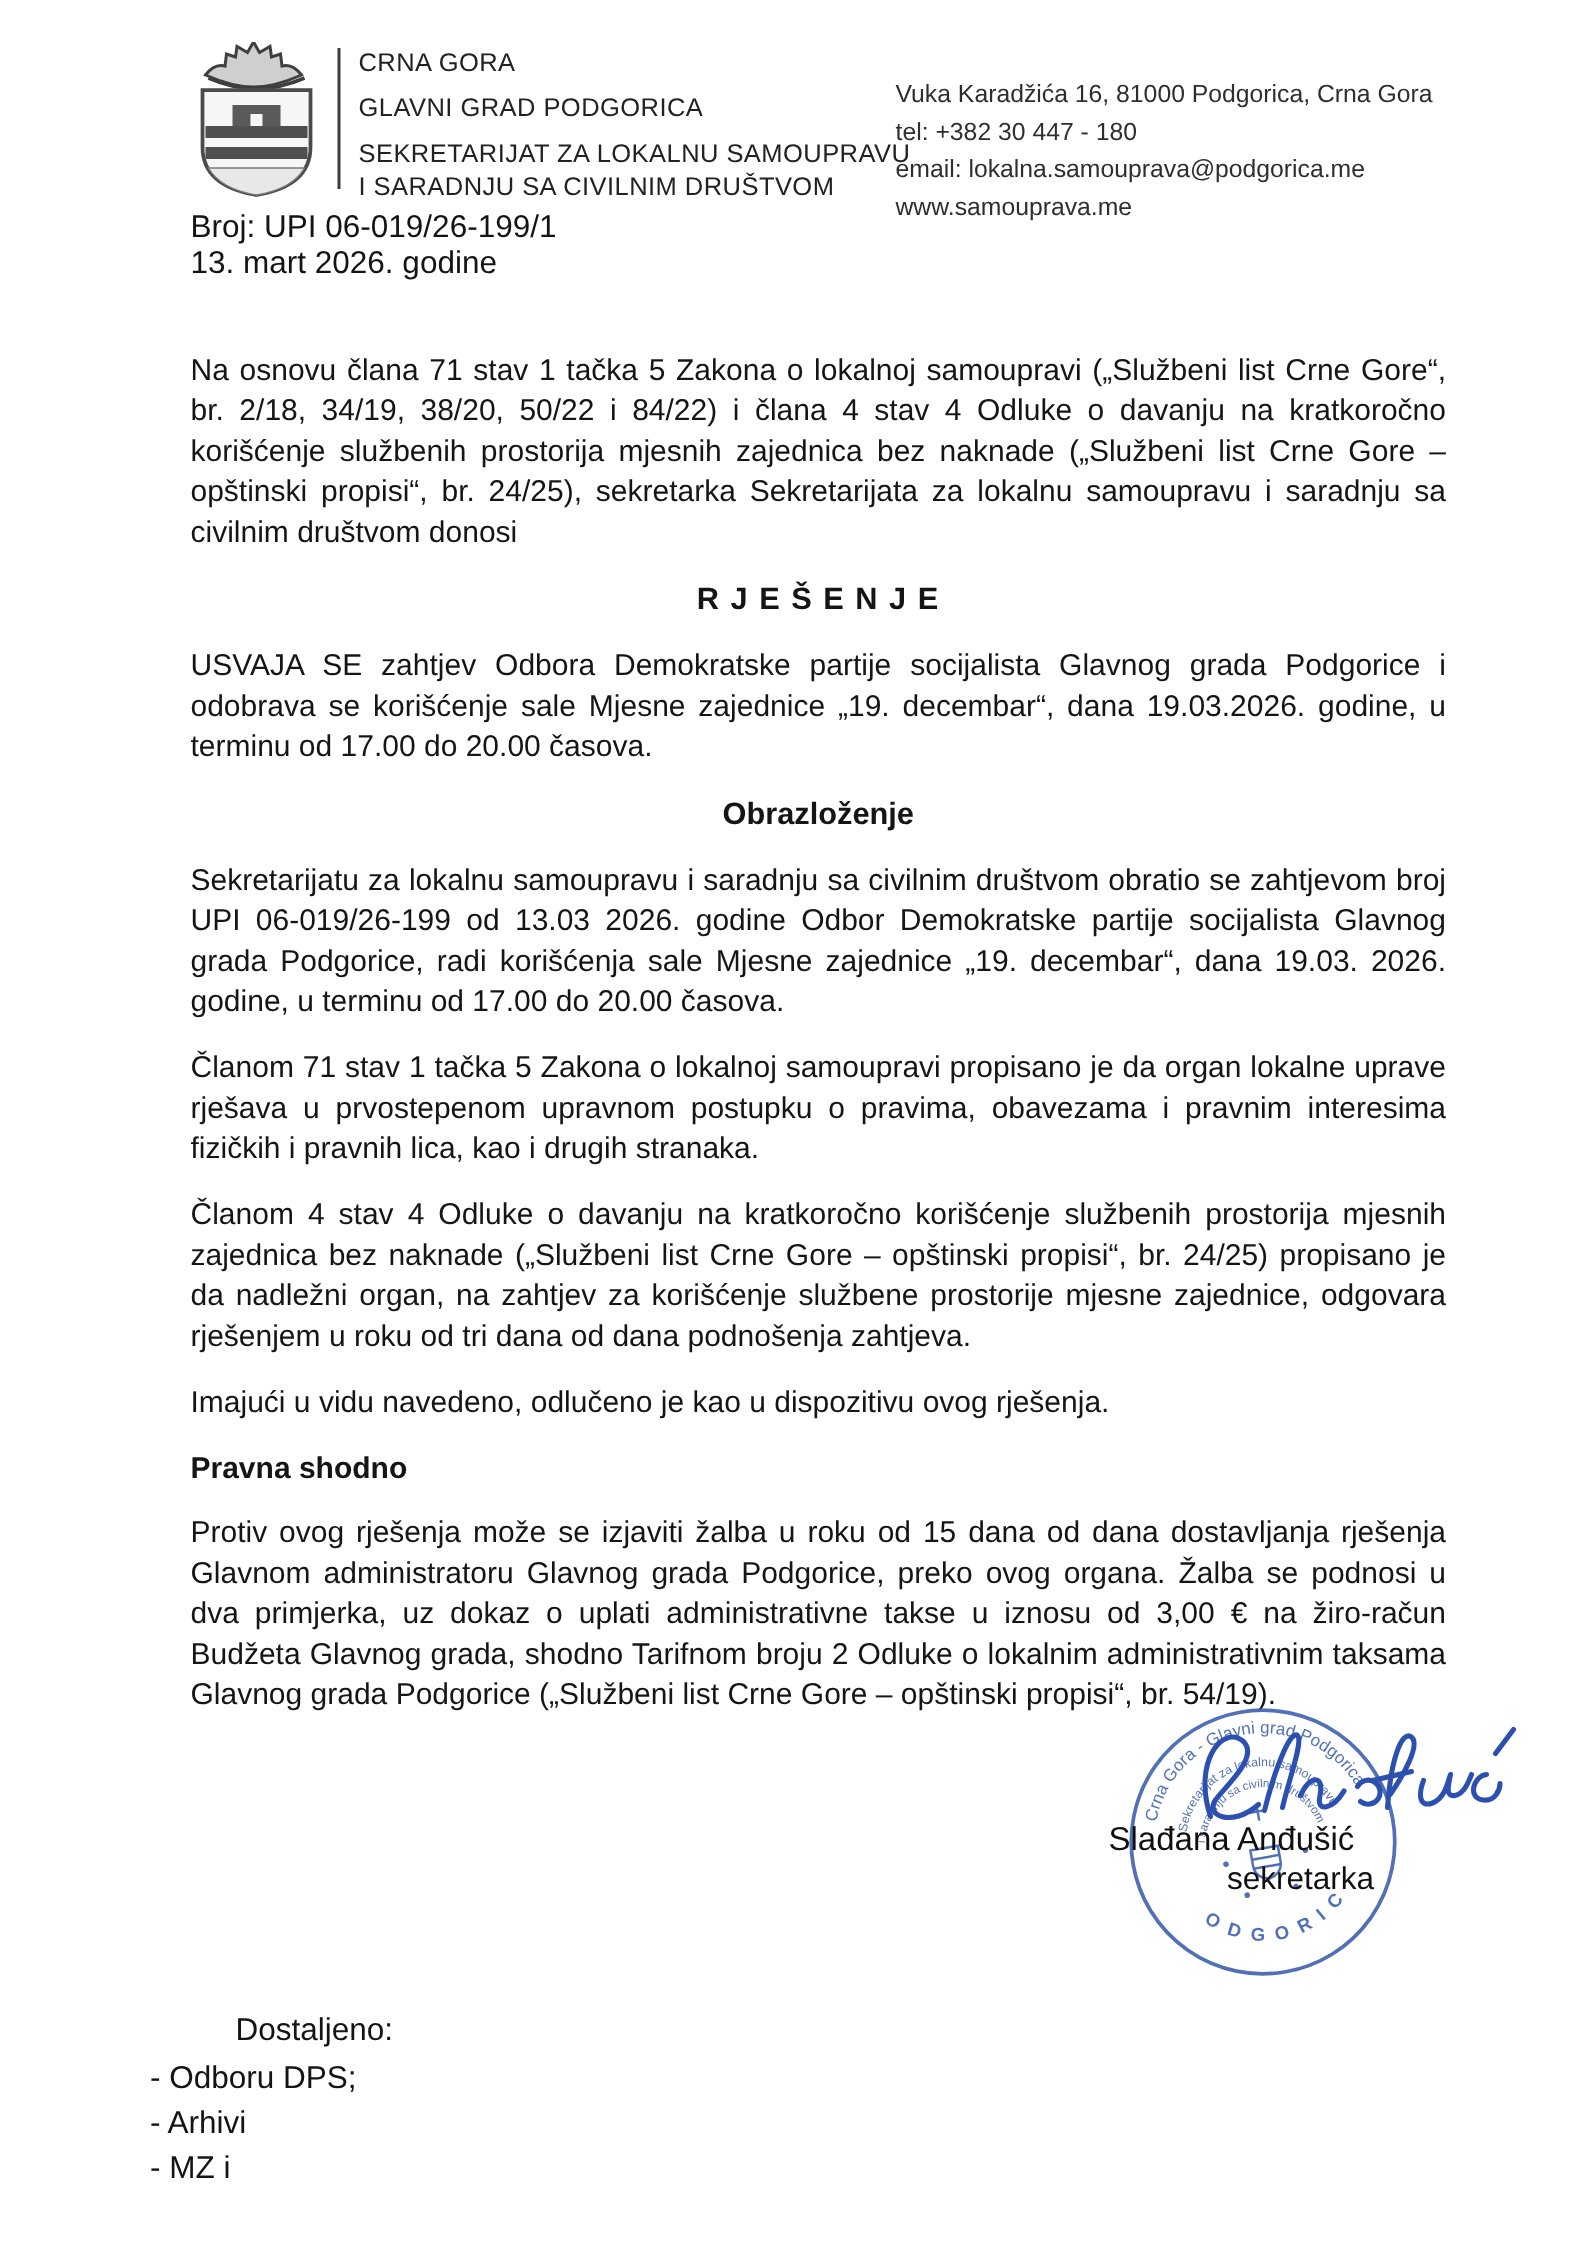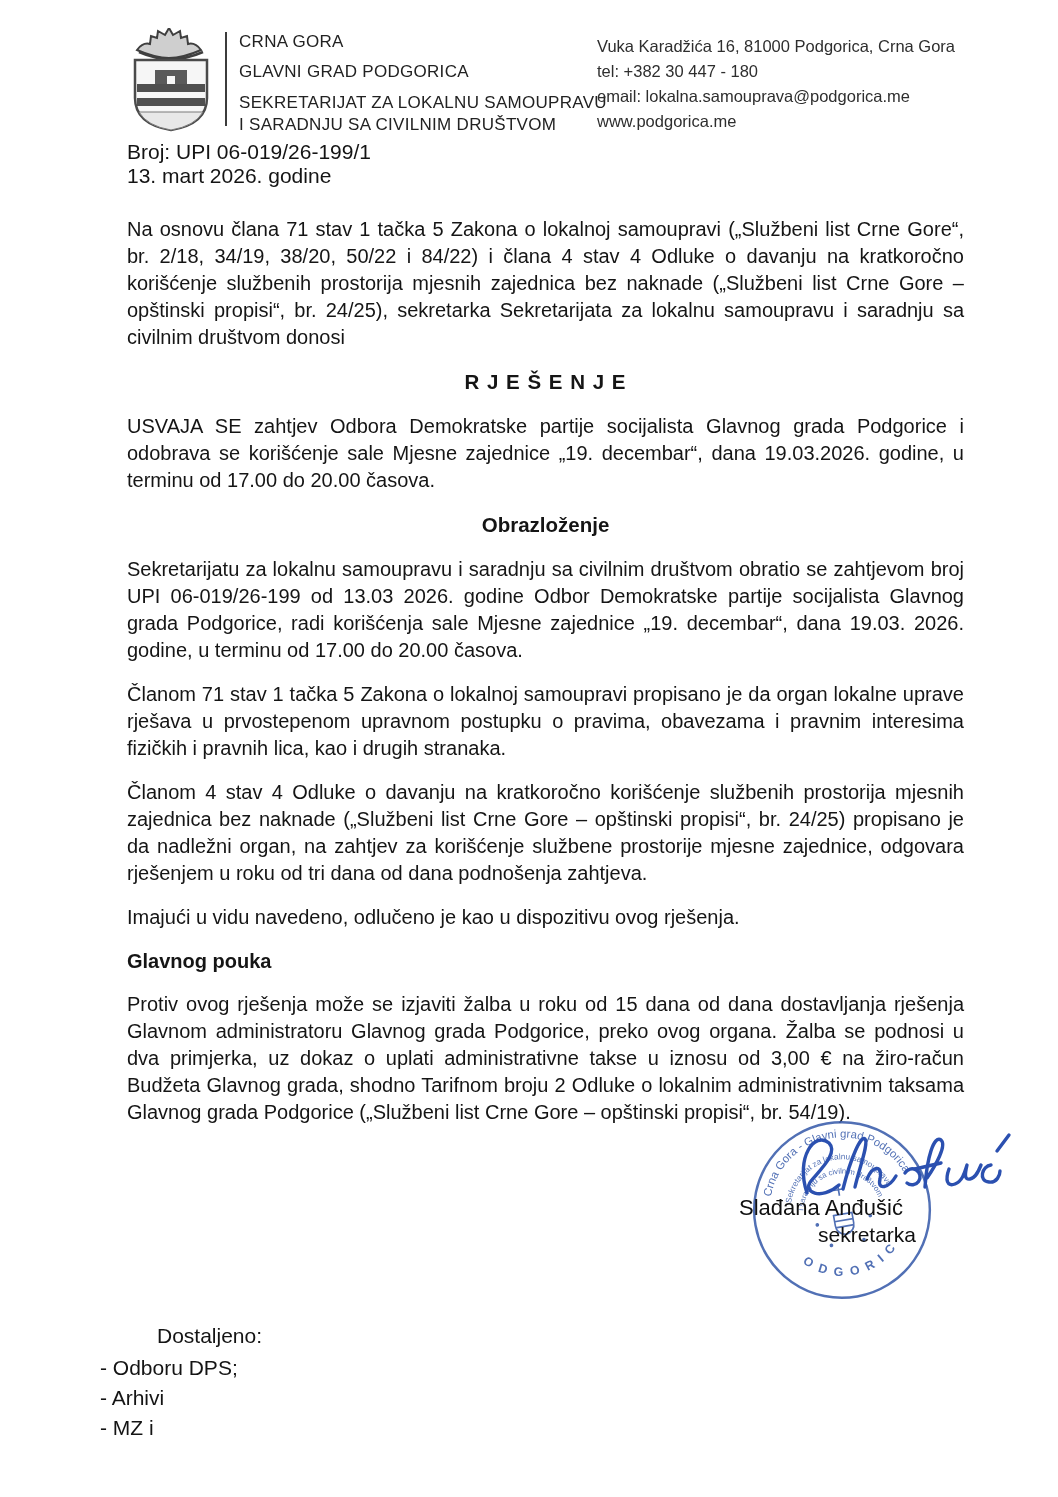--- a/index.html
+++ b/index.html
@@ -8,27 +8,27 @@
   .page { width:1030px; height:1497px; padding:26px 66px 30px 127px; position:relative; background:#ffffff; }
 
   
   .letterhead { display:flex; align-items:flex-start; position:relative; height:112px; }
   .coat { width:88px; height:104px; flex:0 0 auto; margin-top:2px; }
   .vline { width:2px; background:#3c3c3c; height:94px; margin:6px 12px 0 10px; flex:0 0 auto; }
   .org { padding-top:6px; font-size:17px; letter-spacing:.3px; color:#222; }
   .org .o1 { margin-bottom:10px; }
   .org .o2 { margin-bottom:11px; }
   .org .o3 { margin-bottom:2px; }
-  .contact { position:absolute; left:470px; top:8px; font-size:16.5px; color:#2e2e2e; line-height:25px; }
+  .contact { position:absolute; left:470px; top:25px; font-size:16.5px; color:#2e2e2e; line-height:25px; }
 
   .ref-row { display:flex; justify-content:space-between; font-size:21px; margin-top:2px; color:#141414;flex-direction:column; }
   .ref-row .date { margin-right:78px; }
 
   
-  main { margin-top:28px; font-size:20px; line-height:27px; text-align:justify; color:#151515; }
+  main { margin-top:46px; font-size:20px; line-height:27px; text-align:justify; color:#151515; }
   main p { margin:0 0 17px 0; }
   .h-center { text-align:center; font-size:20.5px; font-weight:bold; }
   .h-title { letter-spacing:1px; margin:4px 0 18px 0; }
   .h-obraz { margin:2px 0 18px 0; }
   .h-left { text-align:left; font-size:20px; font-weight:bold; margin:4px 0 16px 0; }
 
   
   .sign-area { position:relative; height:168px; }
   .stamp { position:absolute; left:622px; top:-26px; width:186px; height:186px; transform:rotate(-10deg); opacity:.88; }
   .sig-scrawl { position:absolute; left:660px; top:-20px; width:260px; height:92px; }
@@ -62,39 +62,39 @@
     <div class="org">
       <div class="o1">CRNA GORA</div>
       <div class="o2">GLAVNI GRAD PODGORICA</div>
       <div class="o3">SEKRETARIJAT ZA LOKALNU SAMOUPRAVU</div>
       <div class="o4">I SARADNJU SA CIVILNIM DRUŠTVOM</div>
     </div>
     <div class="contact">
       <div>Vuka Karadžića 16, 81000 Podgorica, Crna Gora</div>
       <div>tel: +382 30 447 - 180</div>
       <div>email: lokalna.samouprava@podgorica.me</div>
-      <div>www.podgorica.me</div>
+      <div>www.samouprava.me</div>
     </div>
   </div>
 
   <div class="ref-row">
     <span>Broj: UPI 06-019/26-199/1</span>
     <span class="date">13. mart 2026. godine</span>
   </div>
 
   <main>
     <p>Na osnovu člana 71 stav 1 tačka 5 Zakona o lokalnoj samoupravi („Službeni list Crne Gore“, br. 2/18, 34/19, 38/20, 50/22 i 84/22) i člana 4 stav 4 Odluke o davanju na kratkoročno korišćenje službenih prostorija mjesnih zajednica bez naknade („Službeni list Crne Gore – opštinski propisi“, br. 24/25), sekretarka Sekretarijata za lokalnu samoupravu i saradnju sa civilnim društvom donosi</p>
     <div class="h-center h-title">R J E Š E N J E</div>
     <p>USVAJA SE zahtjev Odbora Demokratske partije socijalista Glavnog grada Podgorice i odobrava se korišćenje sale Mjesne zajednice „19. decembar“, dana 19.03.2026. godine, u terminu od 17.00 do 20.00 časova.</p>
     <div class="h-center h-obraz">Obrazloženje</div>
     <p>Sekretarijatu za lokalnu samoupravu i saradnju sa civilnim društvom obratio se zahtjevom broj UPI 06-019/26-199 od 13.03 2026. godine Odbor Demokratske partije socijalista Glavnog grada Podgorice, radi korišćenja sale Mjesne zajednice „19. decembar“, dana 19.03. 2026. godine, u terminu od 17.00 do 20.00 časova.</p>
     <p>Članom 71 stav 1 tačka 5 Zakona o lokalnoj samoupravi propisano je da organ lokalne uprave rješava u prvostepenom upravnom postupku o pravima, obavezama i pravnim interesima fizičkih i pravnih lica, kao i drugih stranaka.</p>
     <p>Članom 4 stav 4 Odluke o davanju na kratkoročno korišćenje službenih prostorija mjesnih zajednica bez naknade („Službeni list Crne Gore – opštinski propisi“, br. 24/25) propisano je da nadležni organ, na zahtjev za korišćenje službene prostorije mjesne zajednice, odgovara rješenjem u roku od tri dana od dana podnošenja zahtjeva.</p>
     <p>Imajući u vidu navedeno, odlučeno je kao u dispozitivu ovog rješenja.</p>
-    <div class="h-left">Glavnog pouka</div>
+    <div class="h-left">Pravna shodno</div>
     <p>Protiv ovog rješenja može se izjaviti žalba u roku od 15 dana od dana dostavljanja rješenja Glavnom administratoru Glavnog grada Podgorice, preko ovog organa. Žalba se podnosi u dva primjerka, uz dokaz o uplati administrativne takse u iznosu od 3,00 € na žiro-račun Budžeta Glavnog grada, shodno Tarifnom broju 2 Odluke o lokalnim administrativnim taksama Glavnog grada Podgorice („Službeni list Crne Gore – opštinski propisi“, br. 54/19).</p>
   </main>
 
   <div class="sign-area">
     <svg class="stamp" viewBox="0 0 180 180">
       <g fill="none" stroke="#3a5dab" stroke-width="2.4">
         <circle cx="90" cy="90" r="85"></circle>
       </g>
       <defs>
         <path id="arcTop" d="M 21,78 A 70,70 0 0 1 159,78"></path>

